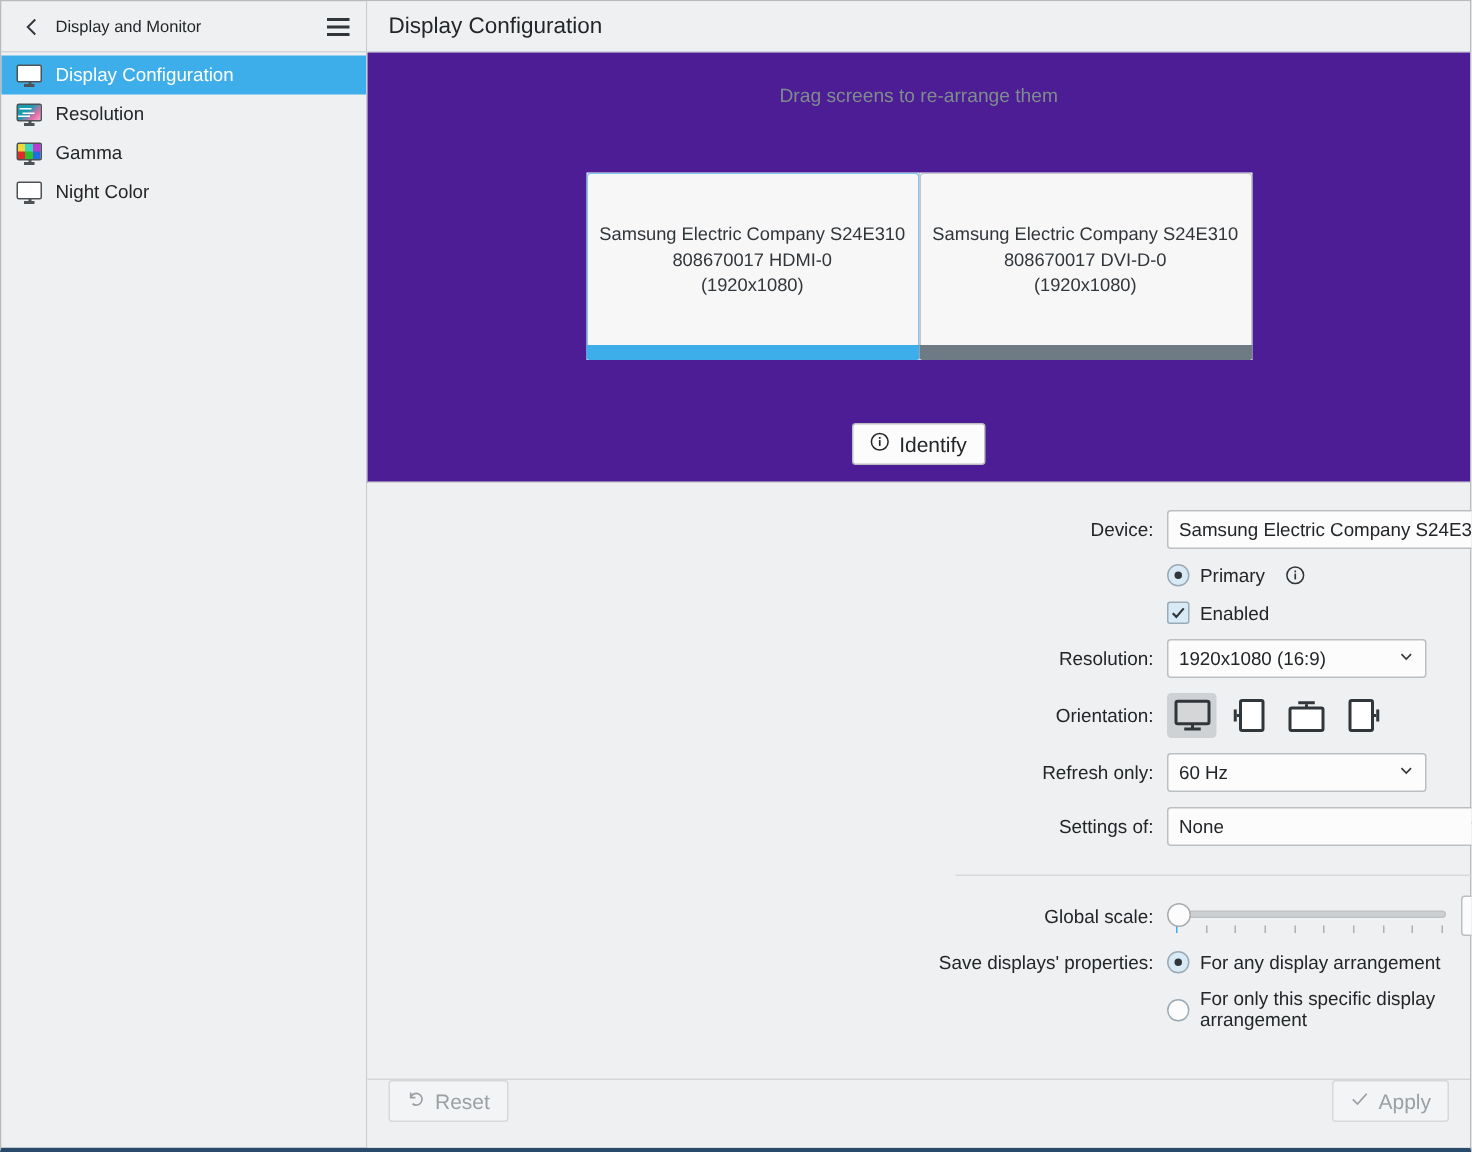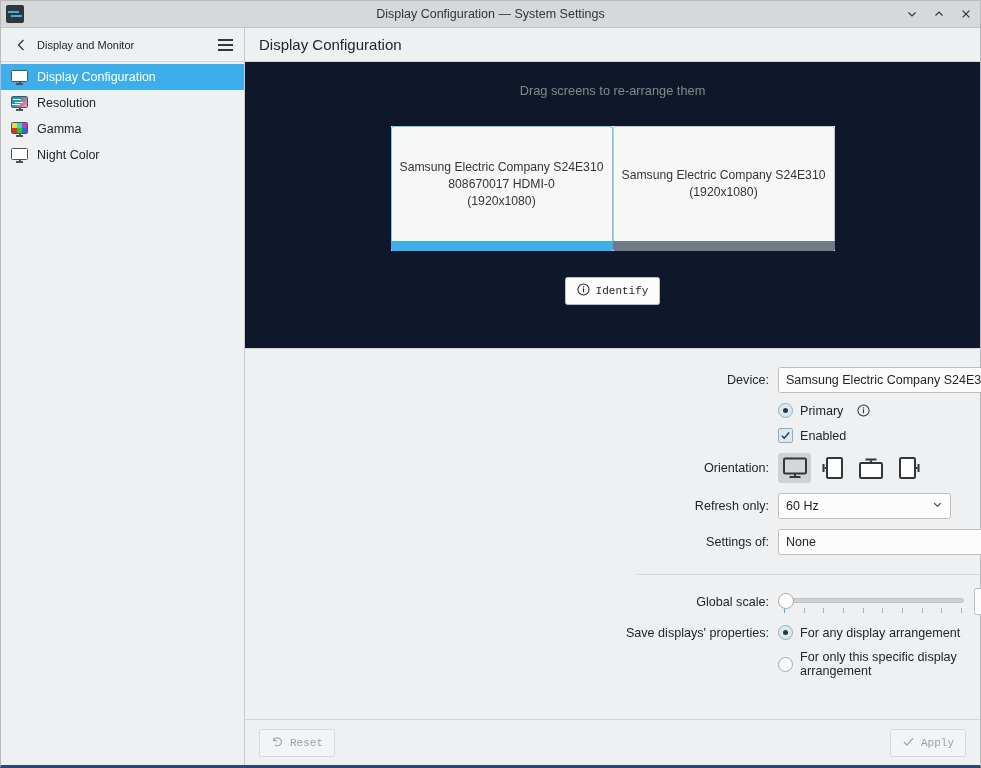--- a/index.html
+++ b/index.html
@@ -139,26 +139,27 @@
     padding-left: 14px;
     border-bottom: 1px solid #d3d5d7;
     background: #eff0f1;
   }
   .pane-title { font-size: 15px; color: #232629; }
 
   .content { flex: 1; display: flex; flex-direction: column; min-height: 0; }
 
   
   .arrange {
-    background: #0f172a;
+    background: #4c1d95;
     border-bottom: 1px solid #d3d5d7;
     height: 287px;
     display: flex; flex-direction: column; align-items: center;
     padding-top: 21px;
     position: relative;
+    gap: 16px;
   }
   .drag-hint { font-size: 12.8px; color: #7f8c8d; }
   .screens {
     margin-top: 28px;
     display: flex;
     align-items: flex-start;
   }
   .screen {
     width: 222px; height: 125px;
     background: #f7f7f7;
@@ -178,22 +179,22 @@
   .screen.active .frame { border-color: #79c8ee; }
   .screen .label {
     font-size: 12.2px; color: #31363b; line-height: 17px;
   }
   .screen .bar { height: 10px; border-radius: 0 0 2px 2px; }
   .screen.active .bar { background: #3daee9; }
   .screen.inactive .bar { background: #6e7a84; }
 
   .identify-wrap { margin-top: 26px; }
   .btn {
-    font-family: Liberation Mono, monospace;
-    font-size: 11px; color: #232629;
+    font-family: Liberation Sans, sans-serif;
+    font-size: 14px; color: #232629;
     background: #fcfcfc;
     border: 1px solid #bcbfc2;
     border-radius: 2.5px;
     padding: 5px 11px;
     cursor: pointer;
     display: inline-flex; align-items: center; gap: 6px;
   }
   .btn:disabled { color: #9aa0a6; border-color: #d6d8da; cursor: default; background: #f3f4f5; }
 
   
@@ -303,54 +304,30 @@
     padding-left: 8px;
     font-size: 12.5px; color: #232629;
     position: relative;
   }
 
   
   .footer {
     height: 46px; min-height: 46px;
     background: #eff0f1;
     border-top: 1px solid #d3d5d7;
-    display: flex; align-items: center;
+    display: flex; align-items: flex-start;
     padding: 0 14px;
   }
   .spacer { flex: 1; }
 </style>
 </head>
 <body>
 
 <div class="window">
 
-  <div class="titlebar">
-    <div class="app-icon">
-      <i class="a"></i>
-        <i class="b"></i>
-    </div>
-    <div class="title-text">Display Configuration — System Settings</div>
-    <div class="win-ctrls">
-      <button title="Minimize">
-        <svg width="12" height="12" viewBox="0 0 12 12">
-            <path d="M2.5 4.5 L6 8 L9.5 4.5" fill="none" stroke="currentColor" stroke-width="1.2"></path>
-          </svg>
-      </button>
-      <button title="Maximize">
-        <svg width="12" height="12" viewBox="0 0 12 12">
-            <path d="M2.5 7.5 L6 4 L9.5 7.5" fill="none" stroke="currentColor" stroke-width="1.2"></path>
-          </svg>
-      </button>
-      <button title="Close">
-        <svg width="12" height="12" viewBox="0 0 12 12">
-            <path d="M2.6 2.6 L9.4 9.4 M9.4 2.6 L2.6 9.4" fill="none" stroke="currentColor" stroke-width="1.2"></path>
-          </svg>
-      </button>
-    </div>
-  </div>
 
   <div class="body">
 
     <div class="sidebar">
       <div class="sb-header">
         <button class="back-btn">
           <svg width="13" height="14" viewBox="0 0 13 14">
               <path d="M8.5 2 L3.5 7 L8.5 12" fill="none" stroke="currentColor" stroke-width="1.3"></path>
             </svg>
         </button>
@@ -423,20 +400,21 @@
                   <div>(1920x1080)</div>
                 </div>
               </div>
               <div class="bar"></div>
             </div>
 
             <div class="screen inactive">
               <div class="frame">
                 <div class="label">
                   <div>Samsung Electric Company S24E310</div>
+                  <div>808670017 DVI-D-0</div>
                   <div>(1920x1080)</div>
                 </div>
               </div>
               <div class="bar"></div>
             </div>
           </div>
 
           <div class="identify-wrap">
             <button class="btn">
               <span>
@@ -483,20 +461,33 @@
             <div class="field check-row">
               <span class="cbox">
                 <svg width="11" height="11" viewBox="0 0 12 12">
                     <path d="M2 6.3 L4.6 9 L10 2.8" fill="none" stroke="#31363b" stroke-width="1.6"></path>
                   </svg>
               </span>
               <span class="ctl-text">Enabled</span>
             </div>
           </div>
 
+          <div class="row">
+            <div class="lbl">Resolution:</div>
+            <div class="field">
+              <div class="fake-select sel-res">
+                <span>1920x1080 (16:9)</span>
+                <span class="chev">
+                  <svg width="11" height="11" viewBox="0 0 12 12">
+                      <path d="M2.5 4.5 L6 8 L9.5 4.5" fill="none" stroke="#31363b" stroke-width="1.2"></path>
+                    </svg>
+                </span>
+              </div>
+            </div>
+          </div>
 
           <div class="row">
             <div class="lbl">Orientation:</div>
             <div class="field orient-group">
               <button class="orient-btn sel">
                 <svg width="26" height="24" viewBox="0 0 26 24">
                   <rect x="2" y="2.5" width="22" height="15" rx="1.2" fill="#d4d6d8" stroke="#31363b" stroke-width="2"></rect>
                   <rect x="12" y="17.5" width="2" height="3" fill="#31363b"></rect>
                   <rect x="7.5" y="20" width="11" height="2" fill="#31363b"></rect>
                 </svg>

